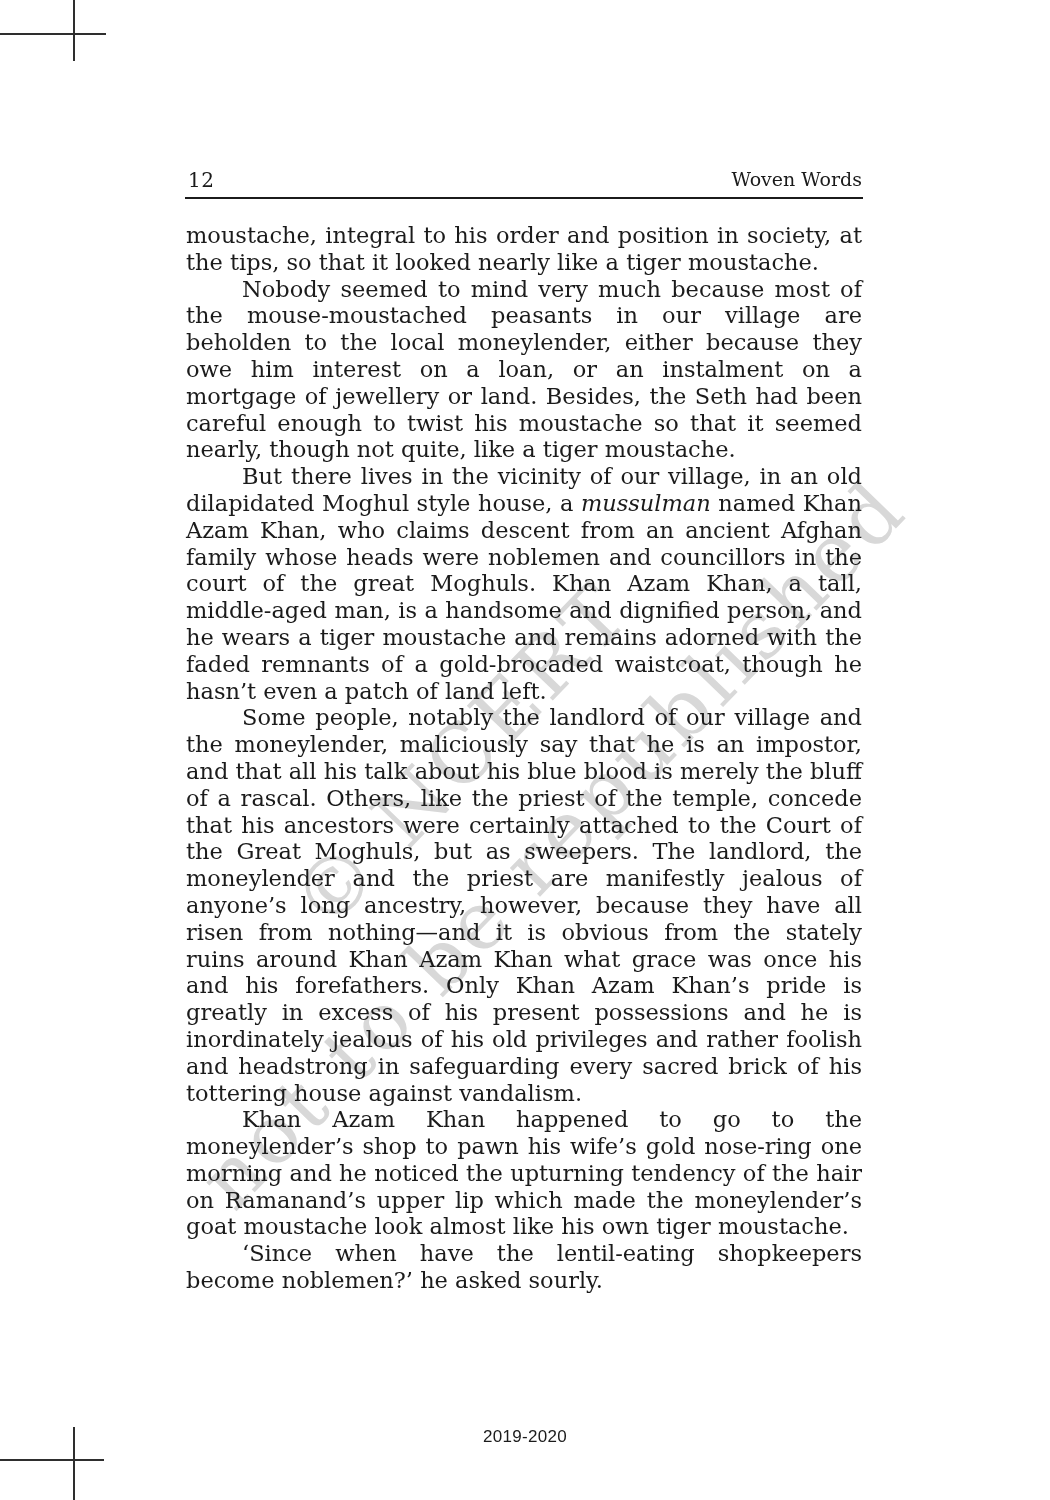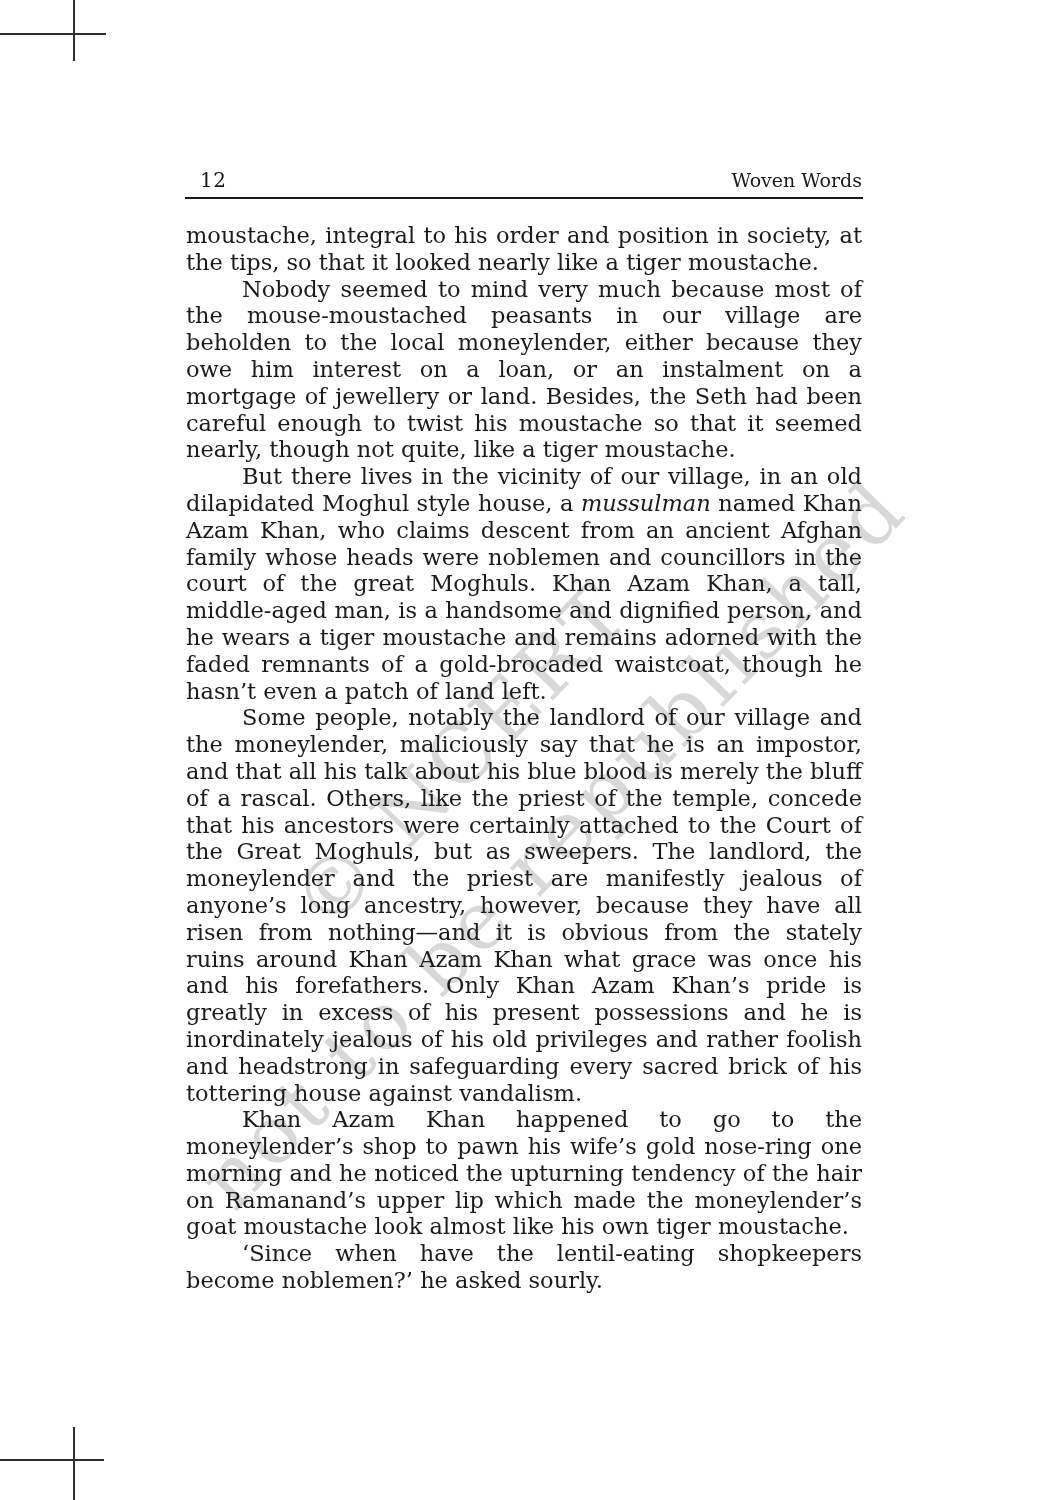--- a/index.html
+++ b/index.html
@@ -41,26 +41,26 @@
     letter-spacing: 5px;
     white-space: nowrap;
     text-align: center;
     user-select: none;
     pointer-events: none;
   }
 
   
   .header {
     position: absolute;
-    left: 200px;
+    left: 188px;
     right: 188px;
     top: 168px;
     display: flex;
     justify-content: space-between;
-    align-items: center;
+    align-items: flex-start;
     z-index: 2;
   }
   .page-number {
     font-size: 20px;
     letter-spacing: 0.5px;
   }
   .running-title {
     font-size: 19px;
   }
   .header-rule {
@@ -132,14 +132,17 @@
 
   <div class="body-text" id="body-text">
       <p><span>moustache, integral to his order and position in society, at the tips, so that it looked nearly like a tiger moustache.</span></p>
       <p class="indent"><span>Nobody seemed to mind very much because most of the mouse-moustached peasants in our village are beholden to the local moneylender, either because they owe him interest on a loan, or an instalment on a mortgage of jewellery or land. Besides, the Seth had been careful enough to twist his moustache so that it seemed nearly, though not quite, like a tiger moustache.</span></p>
       <p class="indent"><span>But there lives in the vicinity of our village, in an old dilapidated Moghul style house, a </span><em>mussulman</em><span> named Khan Azam Khan, who claims descent from an ancient Afghan family whose heads were noblemen and councillors in the court of the great Moghuls. Khan Azam Khan, a tall, middle-aged man, is a handsome and dignified person, and he wears a tiger moustache and remains adorned with the faded remnants of a gold-brocaded waistcoat, though he hasn’t even a patch of land left.</span></p>
       <p class="indent"><span>Some people, notably the landlord of our village and the moneylender, maliciously say that he is an impostor, and that all his talk about his blue blood is merely the bluff of a rascal. Others, like the priest of the temple, concede that his ancestors were certainly attached to the Court of the Great Moghuls, but as sweepers. The landlord, the moneylender and the priest are manifestly jealous of anyone’s long ancestry, however, because they have all risen from nothing—and it is obvious from the stately ruins around Khan Azam Khan what grace was once his and his forefathers. Only Khan Azam Khan’s pride is greatly in excess of his present possessions and he is inordinately jealous of his old privileges and rather foolish and headstrong in safeguarding every sacred brick of his tottering house against vandalism.</span></p>
       <p class="indent"><span>Khan Azam Khan happened to go to the moneylender’s shop to pawn his wife’s gold nose-ring one morning and he noticed the upturning tendency of the hair on Ramanand’s upper lip which made the moneylender’s goat moustache look almost like his own tiger moustache.</span></p>
       <p class="indent"><span>‘Since when have the lentil-eating shopkeepers become noblemen?’ he asked sourly.</span></p>
     </div>
 
+  <div class="footer">
+    <span>2019-2020</span>
+  </div>
 
 </div>
 
 </body></html>

